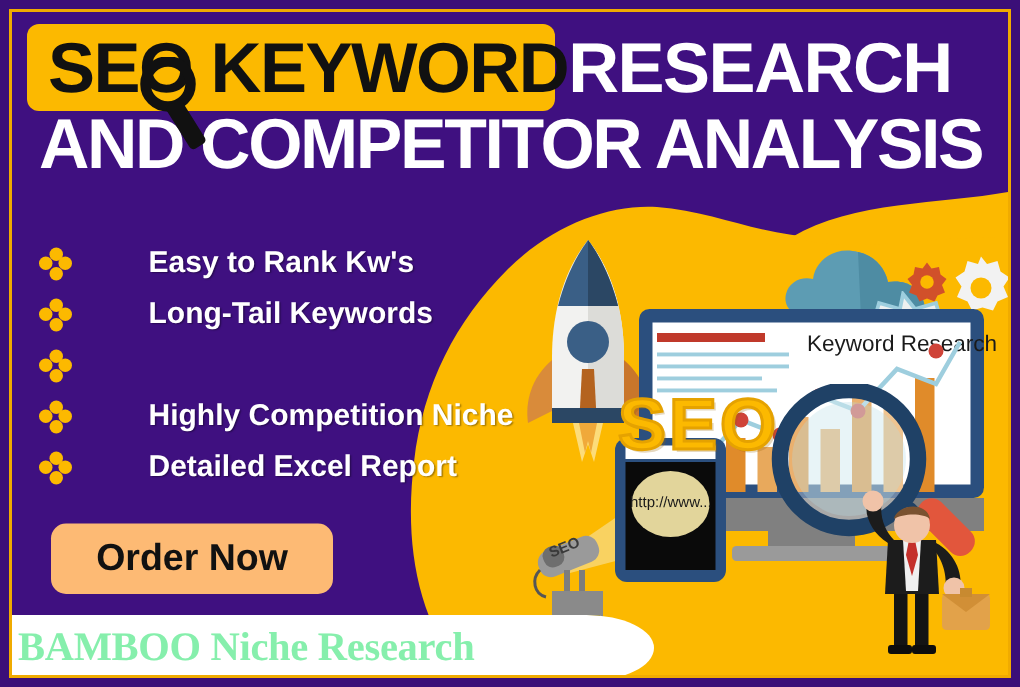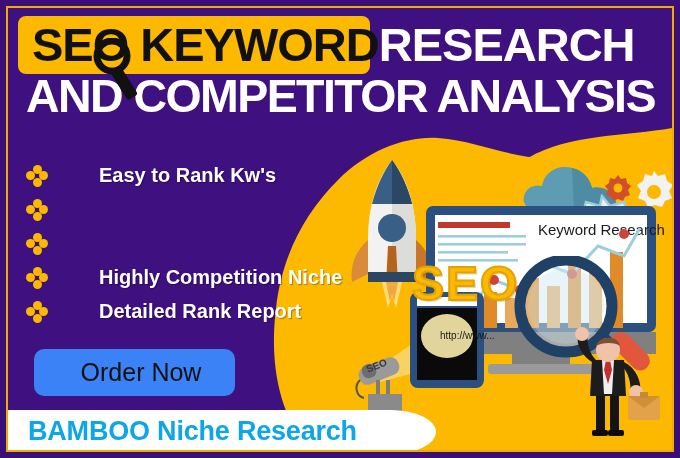--- a/index.html
+++ b/index.html
@@ -49,35 +49,35 @@
   .clover i.r{left:13px;top:6.5px;}
   .clover i.b{left:6.5px;top:13px;}
   .bullet-text{
     color:#ffffff;font-size:20px;font-weight:bold;white-space:nowrap;
     font-family:"Liberation Sans",sans-serif;letter-spacing:0px;
     text-shadow:1px 1px 1px rgba(0,0,0,.35);
   }
   
   #order-btn{
     position:absolute;left:26px;top:341px;width:188px;height:47px;
-    background:#3b82f6;border-radius:10px;z-index:25;
+    background:#fdba74;border-radius:10px;z-index:25;
     display:flex;align-items:center;justify-content:center;
-    color:#111;font-size:25px;font-weight:normal;
-    font-family:"Liberation Sans",sans-serif;cursor:pointer;padding-left:13px;
+    color:#111;font-size:25px;font-weight:bold;
+    font-family:"Liberation Sans",sans-serif;cursor:pointer;
   }
   
   #bottom-bar{
     position:absolute;left:0px;top:402px;width:428px;height:44px;
     background:#ffffff;z-index:30;
     border-top-right-radius:90px 44px;border-bottom-right-radius:90px 44px;
   }
   #bottom-text{
-    position:absolute;left:20px;top:408px;z-index:31;
-    color:#0ea5e9;font-size:27px;font-weight:bold;white-space:nowrap;
-    font-family:Liberation Sans, sans-serif;letter-spacing:-.2px;
+    position:absolute;left:4px;top:408px;z-index:31;
+    color:#86efac;font-size:27px;font-weight:bold;white-space:nowrap;
+    font-family:Liberation Serif, serif;letter-spacing:-.2px;
   }
   .ill{position:absolute;z-index:10;}
 </style>
 </head>
 <body>
 
 <div id="banner">
 
   <div id="purple-inner">
 
@@ -191,21 +191,21 @@
     <div class="ill" style="left:404px;top:248px;z-index:18;font-size:48px;font-weight:bold;color:#fcb900;
                 font-family:'Liberation Sans',sans-serif;letter-spacing:2px;
                 -webkit-text-stroke:2px #e5a200;text-shadow:2px 2px 0 rgba(150,100,0,.25);">SEO</div>
 
     <svg class="ill" style="left:402px;top:284px;z-index:14;" width="74" height="96" viewBox="0 0 74 96">
       <rect x="0" y="0" width="74" height="96" rx="8" fill="#2b4f7e"></rect>
       <rect x="7" y="5" width="60" height="9" fill="#ffffff"></rect>
       <rect x="7" y="16" width="60" height="72" fill="#0a0a0a"></rect>
       <ellipse cx="37" cy="44" rx="26" ry="22" fill="#f5e7a8" opacity=".92"></ellipse>
     </svg>
-    <div class="ill" style="left:432px;top:322px;z-index:15;font-size:10px;color:#1a1a1a;
+    <div class="ill" style="left:412px;top:322px;z-index:15;font-size:10px;color:#1a1a1a;
                 font-family:'Liberation Sans',sans-serif;white-space:nowrap;">http://www...</div>
 
     <svg class="ill" style="left:352px;top:300px;z-index:13;" width="110" height="90" viewBox="0 0 110 90">
       <path d="M14 62 L96 6 L96 54 L20 74 Z" fill="#f6e7b0" opacity=".55"></path>
     </svg>
 
     <svg class="ill" style="left:344px;top:342px;z-index:17;" width="72" height="72" viewBox="0 0 72 72">
       <rect x="6" y="12" width="42" height="18" rx="8" fill="#9a9a9a" transform="rotate(-22 27 21)"></rect>
       <rect x="10" y="14" width="14" height="14" rx="6" fill="#6e6e6e" transform="rotate(-22 17 21)"></rect>
       <path d="M8 30 C2 36 4 46 12 48" fill="none" stroke="#555" stroke-width="2"></path>
@@ -247,20 +247,21 @@
           </span>
         <span class="bullet-text">Easy to Rank Kw's</span>
       </div>
       <div class="bullet-row">
         <span class="clover">
             <i class="t"></i>
             <i class="l"></i>
             <i class="r"></i>
             <i class="b"></i>
           </span>
+        <span class="bullet-text">Long-Tail Keywords</span>
       </div>
       <div class="bullet-row">
         <span class="clover">
             <i class="t"></i>
             <i class="l"></i>
             <i class="r"></i>
             <i class="b"></i>
           </span>
       </div>
       <div class="bullet-row">
@@ -272,21 +273,21 @@
           </span>
         <span class="bullet-text">Highly Competition Niche</span>
       </div>
       <div class="bullet-row">
         <span class="clover">
             <i class="t"></i>
             <i class="l"></i>
             <i class="r"></i>
             <i class="b"></i>
           </span>
-        <span class="bullet-text">Detailed Rank Report</span>
+        <span class="bullet-text">Detailed Excel Report</span>
       </div>
     </div>
 
     <div id="order-btn">Order Now</div>
 
     <div id="bottom-bar"></div>
     <div id="bottom-text">BAMBOO Niche Research</div>
 
   </div>
 

